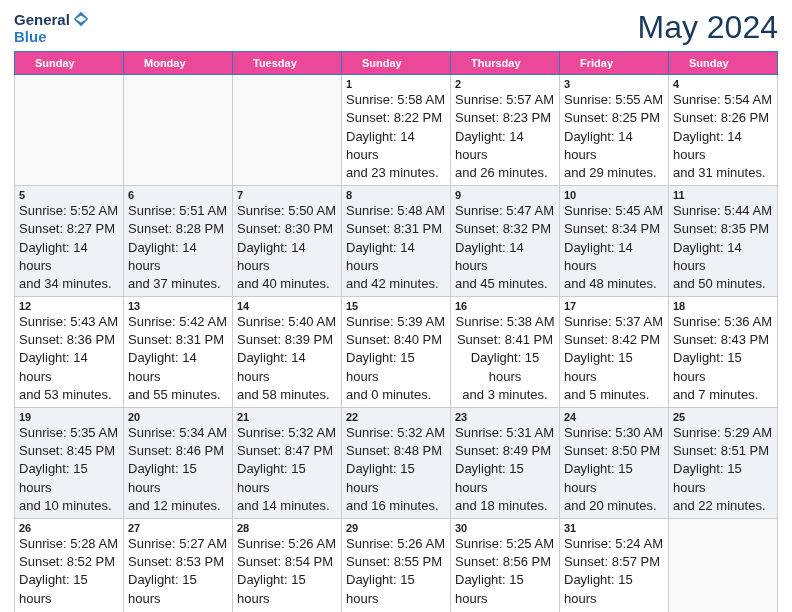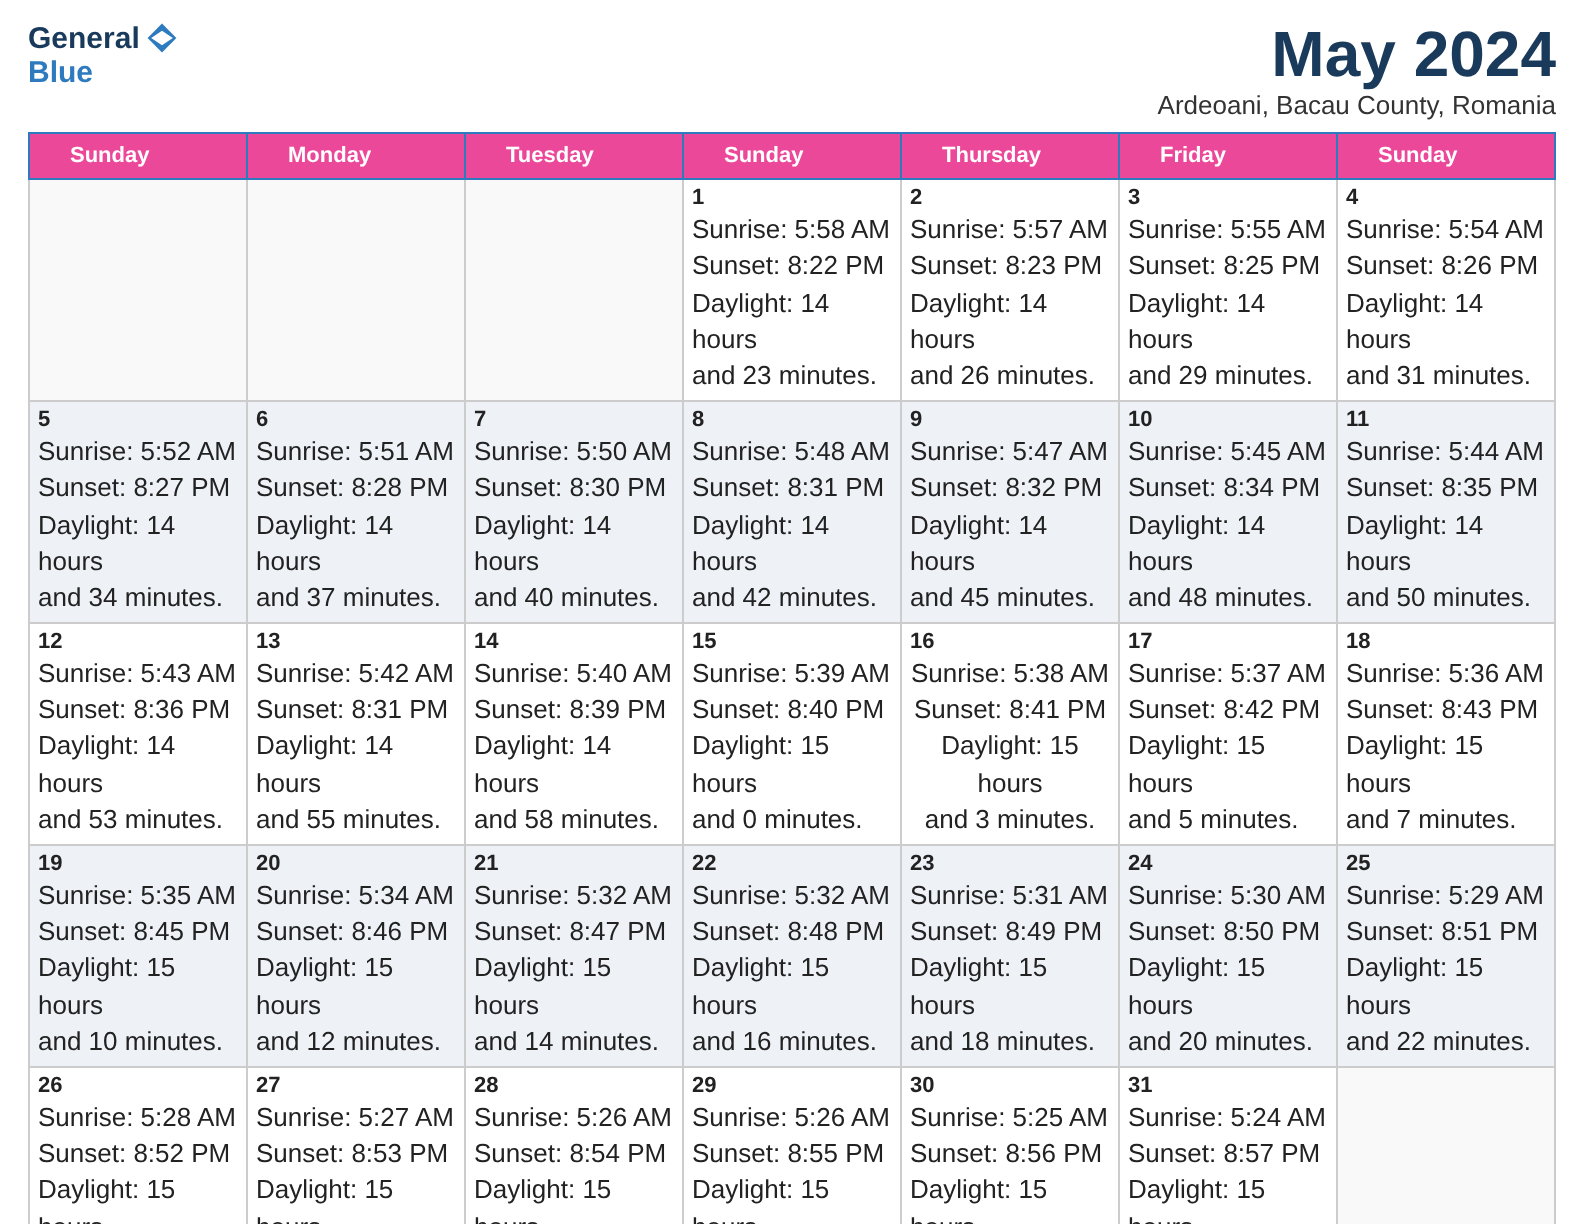--- a/index.html
+++ b/index.html
@@ -45,21 +45,21 @@
     .logo-icon {
       width: 18px;
       height: 18px;
       margin-left: 2px;
     }
     .title-section {
       text-align: right;
     }
     .month-title {
       font-size: 32px;
-      font-weight: bold;
+      font-weight: normal;
       color: #1a3a5c;
       line-height: 1.1;
     }
     .location {
       font-size: 13px;
       color: #333;
     }
     .calendar {
       flex: 1;
       border-collapse: collapse;
@@ -120,21 +120,20 @@
         <span class="logo-general">General</span>
         <svg class="logo-icon" viewBox="0 0 20 20">
           <polygon points="10,2 18,10 10,18 2,10" fill="#2e7abf"></polygon>
           <polygon points="10,6 16,10 10,14 4,10" fill="#fff"></polygon>
         </svg>
       </div>
       <span class="logo-blue">Blue</span>
     </div>
     <div class="title-section">
       <div class="month-title">May 2024</div>
-      <div class="location">Ardeoani, Bacau County, Romania</div>
     </div>
   </div>
 
   <table class="calendar">
     <thead>
       <tr>
       <th>Sunday</th>
           <th>Monday</th>
           <th>Tuesday</th>
           <th>Sunday</th>

